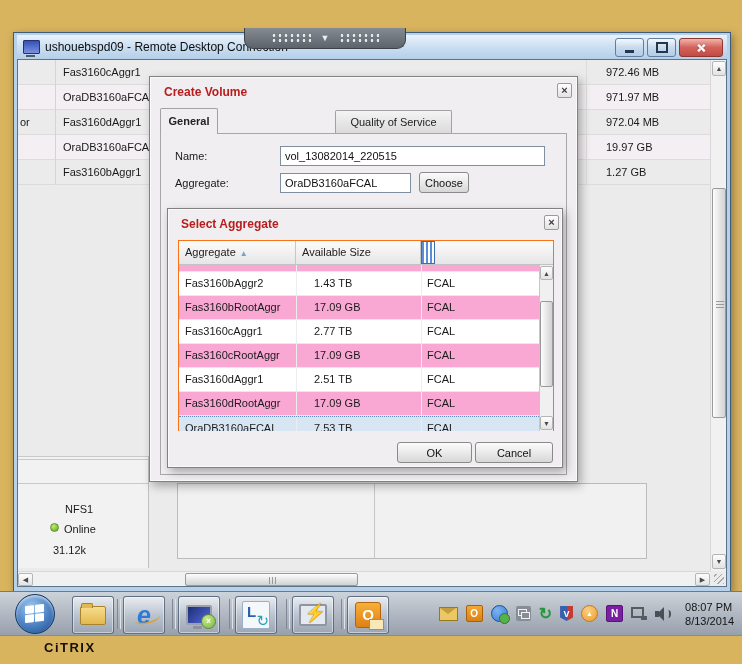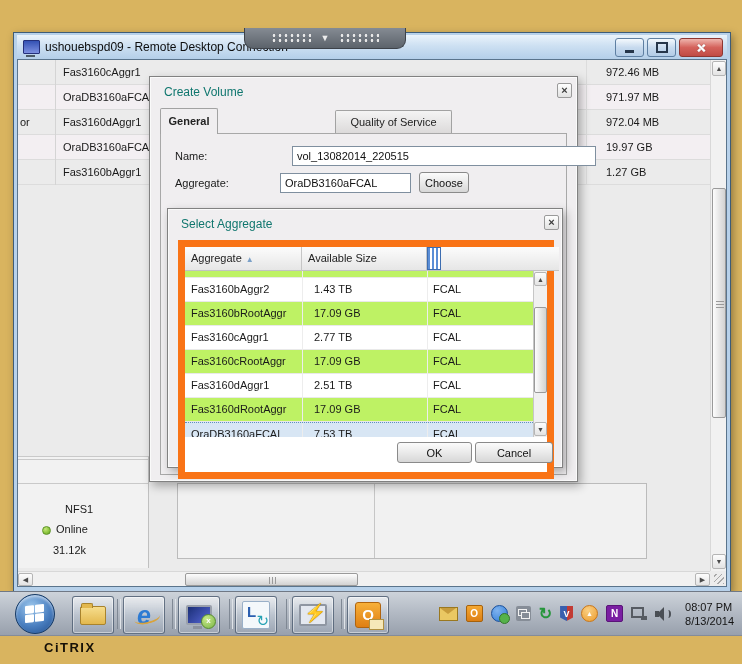--- a/index.html
+++ b/index.html
@@ -63,21 +63,21 @@
   .bgrow .c3{position:absolute;left:588px;top:6px;}
   .bgrow .szline{position:absolute;left:568px;top:0;width:1px;height:25px;background:#dcdcdc;}
   .bgrow.alt{background:#f3eff2;}
 
   
   .nfs-panel{position:absolute;left:0;top:396px;width:131px;height:112px;background:#f2f2f2;
     border-right:1px solid #c0c0c0;border-top:1px solid #c9c9c9;}
   .nfs-panel .dline{position:absolute;left:0;top:2px;width:100%;height:1px;background:#c9c9c9;}
   .nfs-panel .sline{position:absolute;left:0;top:26px;width:100%;height:1px;background:#c9c9c9;}
   .nfs-name{position:absolute;left:47px;top:46px;font-size:11px;color:#1a1a1a;}
-  .nfs-online{position:absolute;left:24px;top:66px;font-size:11px;color:#1a1a1a;display:flex;align-items:flex-end;gap:5px;}
+  .nfs-online{position:absolute;left:32px;top:66px;font-size:11px;color:#1a1a1a;display:flex;align-items:flex-start;gap:5px;}
   .dot-green{width:9px;height:9px;border-radius:50%;background:radial-gradient(circle at 35% 30%,#c6e77c,#8dc63f 55%,#649c25);border:1px solid #5d9426;}
   .nfs-val{position:absolute;left:35px;top:87px;font-size:11px;color:#1a1a1a;}
 
   
   .bg-panel{position:absolute;left:159px;top:423px;width:470px;height:76px;background:#f1f1f1;border:1px solid #bbb;}
   .bg-panel .vline{position:absolute;left:196px;top:0;width:1px;height:100%;background:#c6c6c6;}
 
   
   .vsb{position:absolute;right:0;top:0;width:16px;height:511px;background:#f1f1f1;border-left:1px solid #d8d8d8;}
   .hsb{position:absolute;left:0;bottom:0;width:692px;height:15px;background:#f1f1f1;border-top:1px solid #d8d8d8;}
@@ -93,21 +93,21 @@
   .hsb .thumb{position:absolute;left:167px;top:1px;width:173px;height:13px;cursor:pointer;
     background:linear-gradient(#fdfdfd,#d2d2d2);border:1px solid #9a9a9a;border-radius:2px;}
   .hsb .thumb i{position:absolute;top:3px;left:83px;width:1px;height:7px;background:#9a9a9a;box-shadow:3px 0 0 #9a9a9a,6px 0 0 #9a9a9a;}
   .corner{position:absolute;right:0;bottom:0;width:16px;height:15px;background:#ececec;}
   .corner i{position:absolute;right:2px;bottom:2px;width:10px;height:10px;
     background:repeating-linear-gradient(315deg,#a8a8a8 0 1px,transparent 1px 4px);}
 
   
   .dlg{position:absolute;background:#f0eef0;border:1px solid #818181;
     box-shadow:inset 0 0 0 1px #fafafa,3px 4px 9px rgba(0,0,0,.30);}
-  .dlg-title{position:absolute;font-size:12px;font-weight:normal;color:#0f766e;}
+  .dlg-title{position:absolute;font-size:12px;font-weight:bold;color:#b91c1c;}
   .dlg-close{position:absolute;width:15px;height:15px;border:1px solid #9a9a9a;border-radius:2px;cursor:pointer;
     background:linear-gradient(#fefefe,#e2e2e2);color:#3c3c3c;font-size:11px;line-height:12px;text-align:center;font-weight:bold;}
 
   
   .cv{left:131px;top:16px;width:429px;height:406px;}
   .cv .dlg-title{left:14px;top:8px;}
   .cv .dlg-close{left:407px;top:6px;}
   .tab{position:absolute;font-size:11px;color:#222;text-align:center;cursor:pointer;
     border:1px solid #a2a2a2;border-bottom:none;border-radius:2px 2px 0 0;
     background:linear-gradient(#f4f4f4,#dcdada);}
@@ -119,37 +119,37 @@
   .flabel{position:absolute;font-size:11px;color:#1a1a1a;}
   .finput{position:absolute;height:20px;background:#fff;border:1px solid #7f8f9f;font-size:11px;color:#111;
     padding:0 4px;font-family:"Liberation Sans",sans-serif;}
   .btn{position:absolute;border:1px solid #8a8a8a;border-radius:3px;font-size:11px;color:#111;cursor:pointer;
     background:linear-gradient(#fbfbfb,#ececec 45%,#d7d7d7);text-align:center;}
 
   
   .sa{left:149px;top:148px;width:396px;height:260px;z-index:5;}
   .sa .dlg-title{left:13px;top:8px;}
   .sa .dlg-close{left:376px;top:6px;}
-  .sa-table{position:absolute;left:10px;top:31px;width:376px;height:239px;border:7px solid #f97316;background:#fff;}
+  .sa-table{position:absolute;left:10px;top:31px;width:376px;height:191px;border:1px solid #f97316;background:#fff;}
   .sa-head{position:absolute;left:0;top:0;width:374px;height:24px;background:linear-gradient(#fcfcfc,#e6e6e6);
     border-bottom:1px solid #c2c2c2;display:flex;}
   .hcell{height:24px;line-height:23px;font-size:11px;color:#222;padding-left:6px;border-right:1px solid #c6c6c6;cursor:pointer;}
   .hc1{width:117px}.hc2{width:125px}.hc3{width:118px}
   .sort{color:#7aa0c8;font-size:8px;margin-left:4px;}
   .colpick{width:14px;height:23px;background:#fff;border-left:1px solid #4a76a8;cursor:pointer;
     background-image:linear-gradient(90deg,#5b8ed6 2px,transparent 2px);background-size:4px 100%;
     border:1px solid #3d6db0;}
   .sa-body{position:absolute;left:0;top:24px;width:360px;height:166px;overflow:hidden;}
   .sa-rows{position:absolute;left:0;top:-17px;width:360px;}
   .srow{position:relative;width:360px;height:24px;border-bottom:1px solid #e9e9e9;font-size:11px;color:#1a1a1a;cursor:pointer;}
   .srow span{position:absolute;top:5px;}
-  .srow .a{left:6px}.srow .s{left:129px}.srow .t{left:248px}
+  .srow .a{left:6px}.srow .s{left:135px}.srow .t{left:248px}
   .srow .gl1,.srow .gl2{position:absolute;top:0;width:1px;height:24px;background:#ededed;}
   .srow .gl1{left:117px}.srow .gl2{left:242px}
-  .srow.alt{background:#bef264;text-align:center;}
+  .srow.alt{background:#f9a8d4;text-align:center;}
   .srow.sel{background:#d8e6f4;border-top:1px dotted #5e8fbe;border-bottom:1px dotted #5e8fbe;}
   .sa-vsb{position:absolute;right:0;top:24px;width:14px;height:166px;background:#f0f0f0;border-left:1px solid #c6c6c6;}
   .sa-vsb .up{left:0;top:1px;width:13px;height:14px;}
   .sa-vsb .dn{left:0;top:151px;width:13px;height:14px;}
   .sa-vsb .thumb{position:absolute;left:0;top:36px;width:13px;height:86px;cursor:pointer;
     background:linear-gradient(90deg,#fdfdfd,#d2d2d2);border:1px solid #9a9a9a;border-radius:2px;}
 
   
   .taskbar{position:absolute;left:0;top:591px;width:742px;height:43px;z-index:30;
     background:linear-gradient(#cdd3da,#b4bbc5 45%,#98a0ac);border-top:1px solid #6f7885;border-bottom:1px solid #848c99;}
@@ -307,21 +307,21 @@
           <i></i>
         </div>
 
       <div class="dlg cv">
         <div class="dlg-title">Create Volume</div>
         <div class="dlg-close">×</div>
         <div class="tab active">General</div>
         <div class="tab t3">Quality of Service</div>
         <div class="cv-panel"></div>
         <div class="flabel" style="left:25px;top:73px">Name:</div>
-        <div class="finput" style="left:142px;top:69px;width:304px;line-height:18px">vol_13082014_220515</div>
+        <div class="finput" style="left:130px;top:69px;width:265px;line-height:18px">vol_13082014_220515</div>
         <div class="flabel" style="left:25px;top:100px">Aggregate:</div>
         <div class="finput" style="left:130px;top:96px;width:131px;line-height:18px">OraDB3160aFCAL</div>
         <div class="btn" style="left:269px;top:95px;width:50px;height:21px;line-height:20px">Choose</div>
       </div>
 
       <div class="dlg sa">
         <div class="dlg-title">Select Aggregate</div>
         <div class="dlg-close">×</div>
 
         <div class="sa-table">

